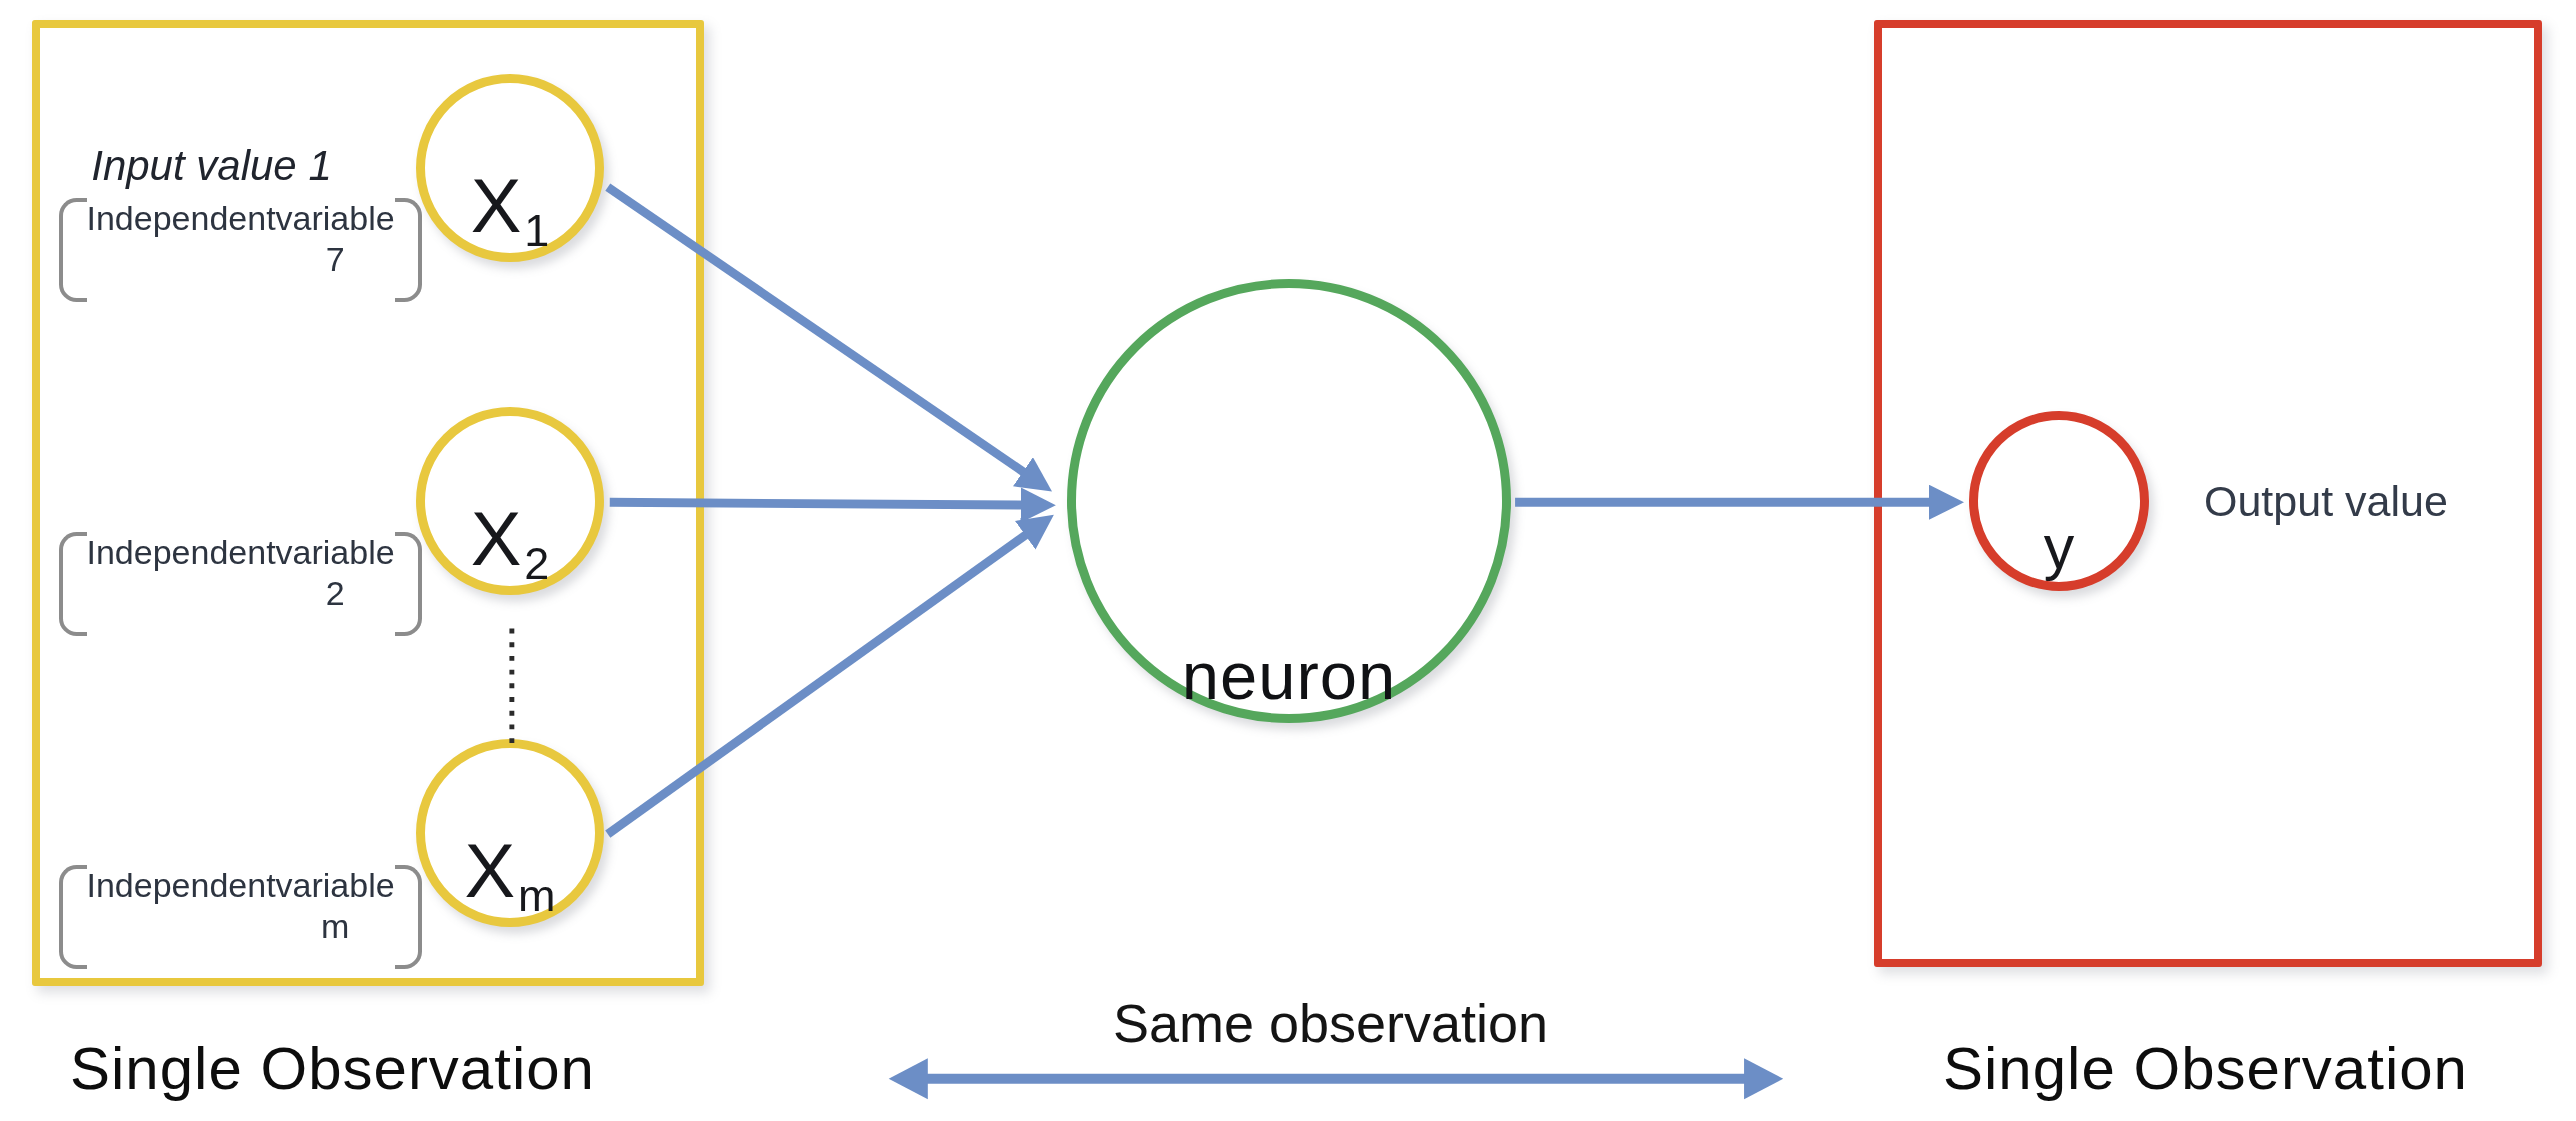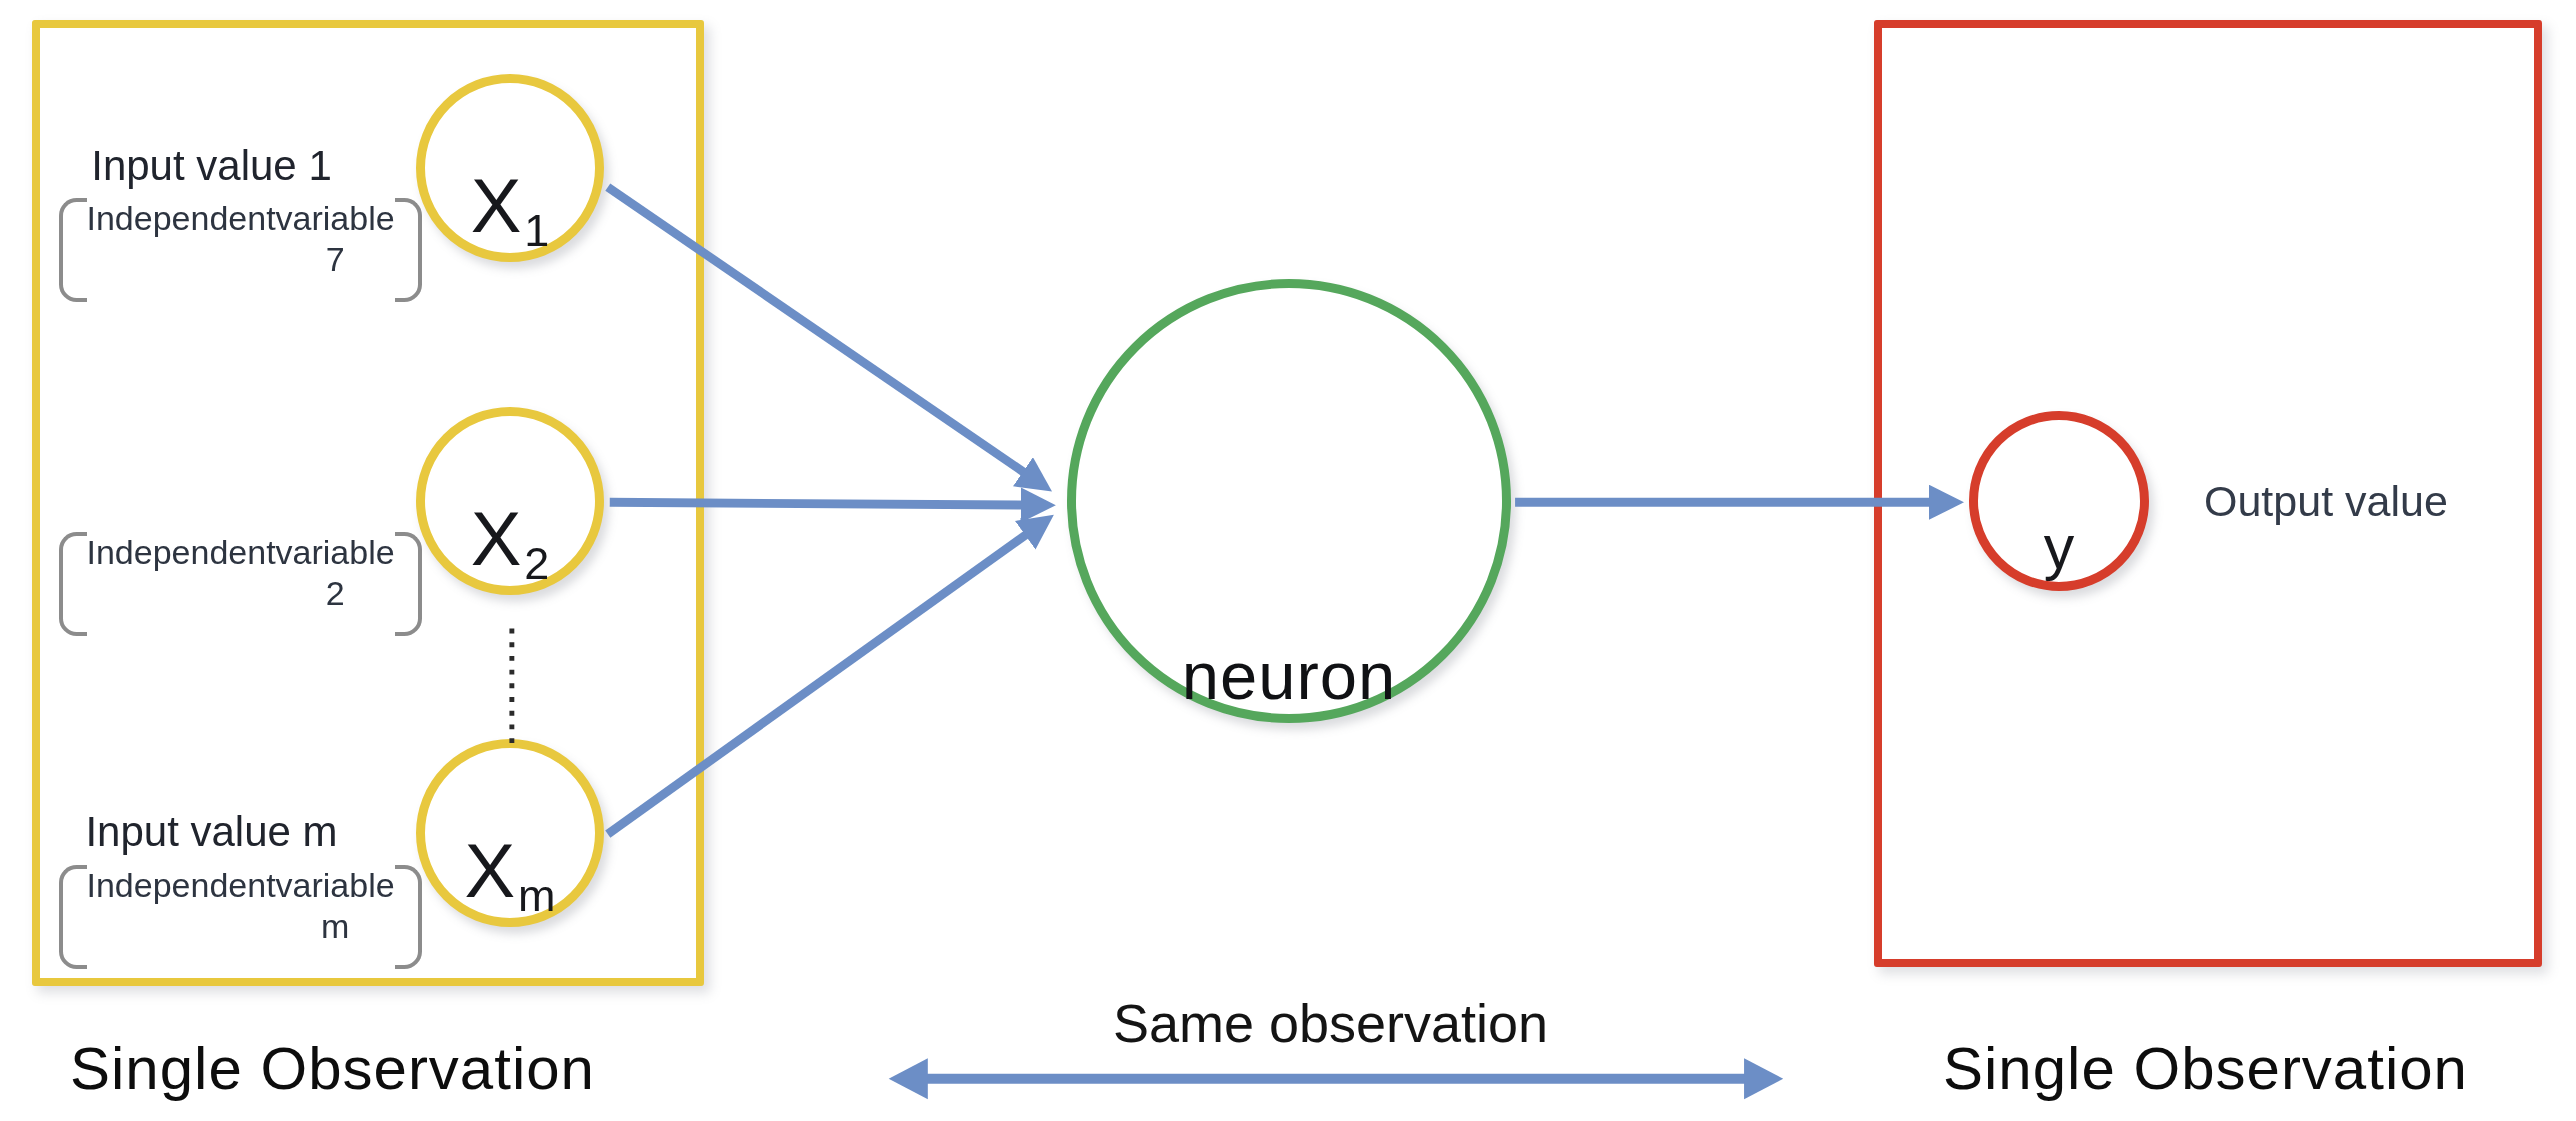--- a/index.html
+++ b/index.html
@@ -44,20 +44,21 @@
   .y-text { font-size: 61px; font-weight: 400; color: #17181C; }
 
   
   .in-label {
     left: 55px; width: 313px;
     text-align: center;
     font-size: 42px;
     color: #20242D;
     line-height: 1.1;
     white-space: nowrap;
+    font-style: italic;
   }
   .lbl1 { top: 143px; }
   .lbl2 { top: 477px; }
   .lbl3 { top: 809px; }
 
   
   .bracket-group { left: 59px; width: 290px; height: 104px; display: flex; align-items: stretch; }
   .bg1 { top: 198px; }
   .bg2 { top: 532px; }
   .bg3 { top: 865px; }
@@ -135,21 +136,20 @@
     <div class="bracket-text">
       <span>Independent</span>
       <span>variable 2</span>
     </div>
     <div class="bracket bracket-r"></div>
   </div>
   <div class="abs circle x-circle x2">
     <div class="node-label"><span>X</span><span class="node-sub">2</span></div>
   </div>
 
-  <div class="abs in-label lbl3">Input value m</div>
   <div class="abs bracket-group bg3">
     <div class="bracket bracket-l"></div>
     <div class="bracket-text">
       <span>Independent</span>
       <span>variable m</span>
     </div>
     <div class="bracket bracket-r"></div>
   </div>
   <div class="abs circle x-circle xm">
     <div class="node-label"><span>X</span><span class="node-sub">m</span></div>

